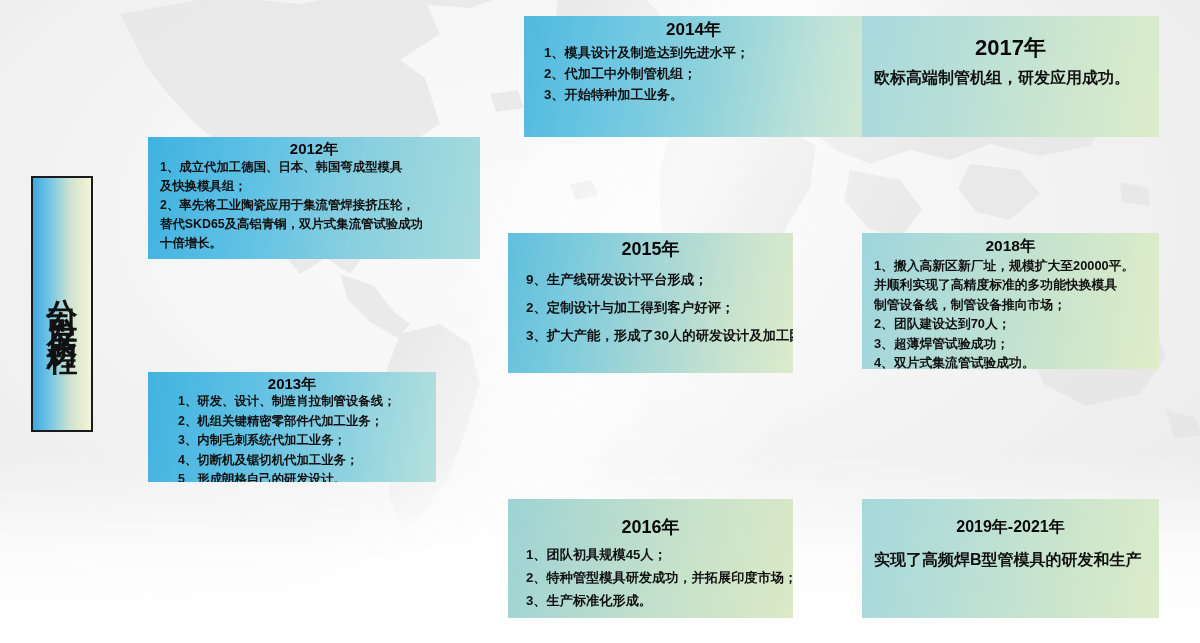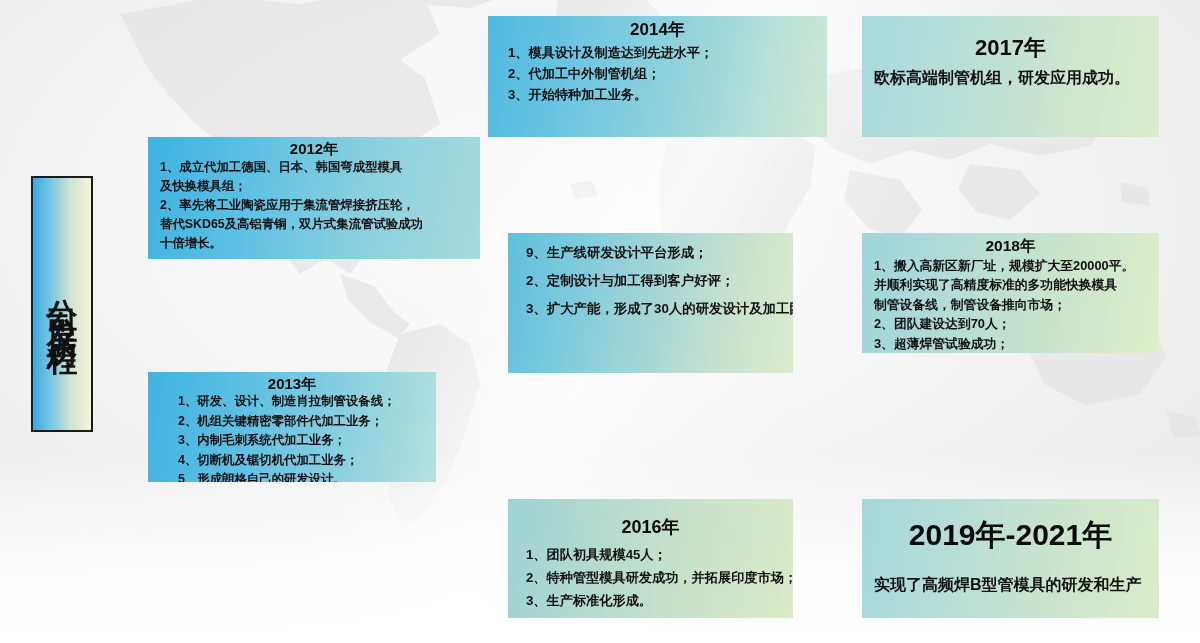--- a/index.html
+++ b/index.html
@@ -128,21 +128,21 @@
   #card-2013 {
     left: 148px; top: 372px; width: 288px; height: 110px;
     background: linear-gradient(100deg, #41b3e0 0%, #5ec0e4 34%, #8ed2e0 70%, #b6e1dd 100%);
     padding-top: 3px;
   }
   #card-2013 .yr { font-size: 15px; margin-bottom: 0px; }
   #card-2013 ul.lines li { font-size: 12.4px; line-height: 19.5px; padding-left: 18px; }
 
   
   #card-2014 {
-    left: 488px; top: 16px; width: 339px; height: 121px;
+    left: 524px; top: 16px; width: 339px; height: 121px;
     background: linear-gradient(100deg, #4fb9df 0%, #6cc6e2 26%, #95d4db 58%, #bfe3d8 85%, #cfe8d5 100%);
     padding-top: 4px;
   }
   #card-2014 .yr { font-size: 17px; margin-bottom: 2px; }
   #card-2014 ul.lines li { font-size: 13.2px; line-height: 21px; padding-left: 8px; }
 
   
   #card-2015 {
     left: 508px; top: 233px; width: 285px; height: 140px;
     background: linear-gradient(100deg, #5fbfdc 0%, #7ecbdd 24%, #a7d7d5 52%, #c9e3cf 78%, #dcebcb 100%);
@@ -164,34 +164,34 @@
   #card-2017 {
     left: 862px; top: 16px; width: 297px; height: 121px;
     background: linear-gradient(100deg, #a8d9de 0%, #b8dfd7 34%, #cde6cf 68%, #dcecca 100%);
     padding-top: 19px;
   }
   #card-2017 .yr { font-size: 22px; margin-bottom: 7px; }
   #card-2017 .single { font-size: 16px; line-height: 22px; }
 
   
   #card-2018 {
-    left: 862px; top: 233px; width: 297px; height: 120px;
+    left: 862px; top: 233px; width: 297px; height: 136px;
     background: linear-gradient(100deg, #9ed5dd 0%, #b2dcd6 30%, #c8e4cd 62%, #dfedc8 100%);
     padding-top: 4px;
   }
   #card-2018 .yr { font-size: 15.5px; margin-bottom: 1px; }
   #card-2018 ul.lines li { font-size: 12.8px; line-height: 19.5px; }
 
   
   #card-2019 {
     left: 862px; top: 499px; width: 297px; height: 119px;
     background: linear-gradient(100deg, #a6d8dc 0%, #b7ded6 32%, #cbe5cd 66%, #dcecc9 100%);
     padding-top: 19px;
   }
-  #card-2019 .yr { font-size: 30px; margin-bottom: 21px; }
+  #card-2019 .yr { font-size: 16px; margin-bottom: 13px; }
   #card-2019 .single { font-size: 16px; line-height: 22px; }
 </style>
 </head>
 <body>
 
 <div id="stage">
 
   <div id="worldmap">
     <svg viewBox="0 0 1270 560" xmlns="http://www.w3.org/2000/svg" aria-hidden="true">
       <g fill="#e3e3e3">
@@ -259,20 +259,21 @@
   <div class="card" id="card-2014">
     <span class="yr">2014年</span>
     <ul class="lines">
       <li>1、模具设计及制造达到先进水平；</li>
       <li>2、代加工中外制管机组；</li>
       <li>3、开始特种加工业务。</li>
     </ul>
   </div>
 
   <div class="card" id="card-2015">
+    <span class="yr">2015年</span>
     <ul class="lines">
       <li>9、生产线研发设计平台形成；</li>
       <li>2、定制设计与加工得到客户好评；</li>
       <li>3、扩大产能，形成了30人的研发设计及加工团队。</li>
     </ul>
   </div>
 
   <div class="card" id="card-2016">
     <span class="yr">2016年</span>
     <ul class="lines">

